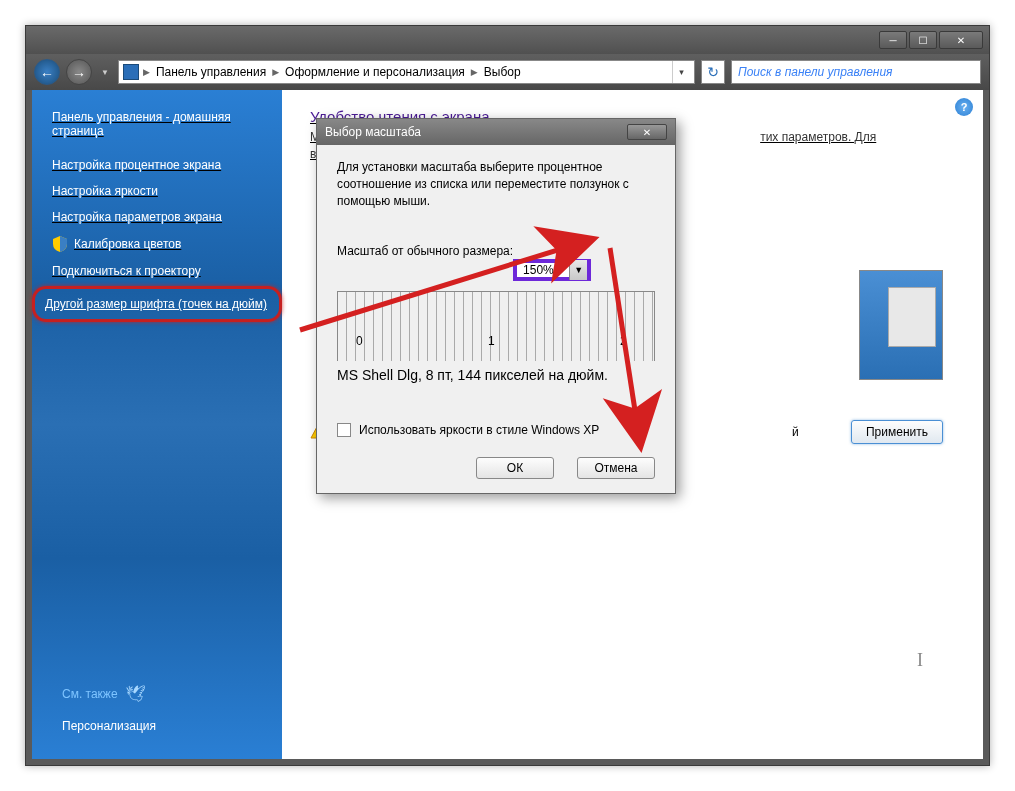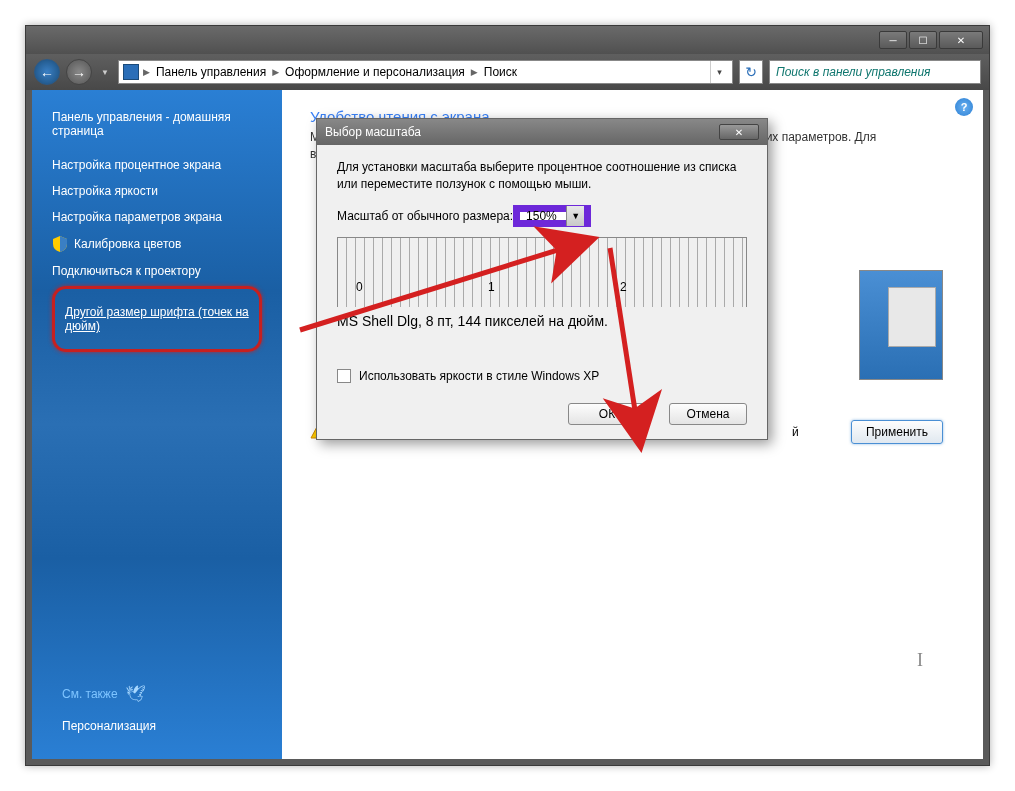--- a/index.html
+++ b/index.html
@@ -15,59 +15,59 @@
 .toolbar { height: 36px; background: linear-gradient(#5f5f5f, #484848); display: flex; align-items: center; padding: 0 8px; gap: 6px; }
 .nav-btn { width: 26px; height: 26px; border-radius: 50%; background: radial-gradient(#3a7fc4, #1a4d7a); border: 1px solid #2a5a8a; display: flex; align-items: center; justify-content: center; color: #fff; font-size: 14px; }
 .nav-btn.fwd { background: radial-gradient(#888, #555); border-color: #444; }
 .nav-drop { width: 14px; height: 26px; display: flex; align-items: center; justify-content: center; color: #ccc; font-size: 8px; }
 .address-bar { flex: 1; height: 24px; background: #fff; border: 1px solid #888; display: flex; align-items: center; padding: 0 4px; gap: 4px; }
 .addr-icon { width: 16px; height: 16px; background: #2a6eb8; border: 1px solid #1a4a7a; }
 .crumb { color: #000; padding: 0 2px; }
 .crumb-sep { color: #666; font-size: 9px; }
 .addr-drop { width: 18px; height: 22px; margin-left: auto; display: flex; align-items: center; justify-content: center; font-size: 9px; color: #444; border-left: 1px solid #ccc; }
 .refresh-btn { width: 24px; height: 24px; background: #fff; border: 1px solid #888; display: flex; align-items: center; justify-content: center; color: #2a6eb8; font-size: 14px; }
-.search-box { width: 212px; height: 24px; background: #fff; border: 1px solid #888; padding: 0 6px; color: #0f766e; font-style: italic; display: flex; align-items: center; }
-
-.body-area { position: absolute; top: 64px; left: 6px; right: 6px; bottom: 6px; background: #fff; display: flex; }
+.search-box { width: 250px; height: 24px; background: #fff; border: 1px solid #888; padding: 0 6px; color: #3b82f6; font-style: italic; display: flex; align-items: center; }
+
+.body-area { position: absolute; top: 64px; left: 6px; right: 6px; bottom: 6px; background: #fff; display: flex; text-decoration: underline; }
 
 .sidebar { width: 250px; background: linear-gradient(180deg, #2a7fd4 0%, #1a5fa4 30%, #2a6fb4 50%, #1a5fa4 70%, #2a7fd4 100%); color: #fff; padding: 12px 0; position: relative; }
 .sidebar-item { padding: 6px 20px; font-size: 12px; cursor: pointer; }
 .sidebar-item.home { font-size: 12px; padding: 8px 20px 14px; }
 .sidebar-item a { color: #fff; text-decoration: none; }
-.sidebar-item.highlighted { border: 3px solid #c62020; border-radius: 14px; margin: 2px 20px; padding: 16px 10px; box-shadow: 0 0 4px rgba(198,32,32,0.8); }
+.sidebar-item.highlighted { border: 3px solid #c62020; border-radius: 14px; margin: 2px 0; padding: 8px 10px; box-shadow: 0 0 4px rgba(198,32,32,0.8); }
 .sidebar-item.highlighted a { text-decoration: underline; }
 .shield-row { display: flex; align-items: center; gap: 6px; }
 .shield-icon { width: 16px; height: 16px; }
 .sidebar-bottom { position: absolute; bottom: 20px; left: 10px; right: 0; padding: 0 20px; }
 .see-also { color: #7ec4ff; font-size: 12px; margin-bottom: 10px; display: flex; align-items: center; gap: 8px; }
 .bird { font-size: 16px; color: #a8d8ff; }
 
 .content { flex: 1; padding: 18px 28px; position: relative; }
-.content h1 { color: #3b82f6; font-size: 15px; font-weight: normal; margin-bottom: 4px; }
+.content h1 { color: #4c1d95; font-size: 15px; font-weight: normal; margin-bottom: 4px; }
 .content-text { color: #333; font-size: 12px; line-height: 1.4; }
 .help-icon { position: absolute; top: 8px; right: 10px; width: 18px; height: 18px; border-radius: 50%; background: radial-gradient(#6ab0f0, #2a7fd4); color: #fff; display: flex; align-items: center; justify-content: center; font-size: 11px; font-weight: bold; }
 
 .preview-img { position: absolute; right: 40px; top: 180px; width: 84px; height: 110px; background: linear-gradient(#4a8fd4, #2a6fb4); border: 1px solid #888; padding: 6px; }
 .preview-inner { width: 48px; height: 60px; background: #e8e8e8; border: 1px solid #aaa; position: absolute; right: 6px; top: 16px; }
 
 .warning-row { position: absolute; top: 332px; left: 28px; display: flex; align-items: center; gap: 8px; }
 .warn-icon { width: 18px; height: 18px; }
 
 .apply-btn { position: absolute; right: 40px; top: 330px; width: 92px; height: 24px; background: linear-gradient(#fdfdfd, #e0e8f0); border: 1px solid #4a8fd4; border-radius: 3px; font-size: 12px; cursor: pointer; box-shadow: 0 0 3px rgba(74,143,212,0.6); }
 
 .caret { position: absolute; right: 60px; top: 560px; font-size: 18px; color: #888; font-family: serif; }
 
 
-.dialog { position: absolute; left: 316px; top: 118px; width: 452px; background: #f0f0f0; border: 1px solid #666; box-shadow: 4px 4px 12px rgba(0,0,0,0.4); z-index: 10; }
+.dialog { position: absolute; left: 316px; top: 118px; width: 360px; background: #f0f0f0; border: 1px solid #666; box-shadow: 4px 4px 12px rgba(0,0,0,0.4); z-index: 10; }
 .dlg-title { height: 26px; background: linear-gradient(#888, #666); display: flex; align-items: center; padding: 0 8px; color: #fff; font-size: 12px; }
 .dlg-close { margin-left: auto; width: 40px; height: 16px; background: linear-gradient(#999, #666); border: 1px solid #444; border-radius: 2px; display: flex; align-items: center; justify-content: center; font-size: 10px; }
 .dlg-body { padding: 14px 20px; }
 .dlg-text { font-size: 12px; line-height: 1.4; margin-bottom: 12px; }
 .scale-row { display: flex; align-items: center; margin-bottom: 10px; }
-.scale-select { width: 78px; height: 22px; border: 7px solid #6d28d9; background: #fff; display: flex; align-items: center; }
+.scale-select { width: 78px; height: 22px; border: 4px solid #6d28d9; background: #fff; display: flex; align-items: center; margin-top: 38px; }
 .scale-val { flex: 1; padding: 0 6px; font-size: 12px; }
 .scale-drop { width: 18px; height: 20px; background: linear-gradient(#e8e8e8, #c8c8c8); border-left: 1px solid #888; display: flex; align-items: center; justify-content: center; font-size: 9px; }
 .ruler { height: 70px; position: relative; border-top: 1px solid #888; border-left: 1px solid #888; border-right: 1px solid #888; background: repeating-linear-gradient(90deg, transparent 0, transparent 8px, #aaa 8px, #aaa 9px); margin-bottom: 6px; }
 .ruler-label { position: absolute; top: 42px; font-size: 12px; }
 .ruler-label.l0 { left: 18px; }
 .ruler-label.l1 { left: 150px; }
 .ruler-label.l2 { left: 282px; }
 .sample-text { font-size: 14px; margin-bottom: 40px; }
 .xp-check { display: flex; align-items: center; gap: 8px; font-size: 12px; margin-bottom: 12px; }
 .xp-box { width: 14px; height: 14px; border: 1px solid #888; background: #fff; }
@@ -94,21 +94,21 @@
       <div class="nav-btn">←</div>
       <div class="nav-btn fwd">→</div>
       <div class="nav-drop">▼</div>
       <div class="address-bar">
         <div class="addr-icon"></div>
         <span class="crumb-sep">▶</span>
         <span class="crumb">Панель управления</span>
         <span class="crumb-sep">▶</span>
         <span class="crumb">Оформление и персонализация</span>
         <span class="crumb-sep">▶</span>
-        <span class="crumb">Поиск</span>
+        <span class="crumb">Выбор</span>
         <div class="addr-drop">▾</div>
       </div>
       <div class="refresh-btn">↻</div>
       <div class="search-box">
         <span>Поиск в панели управления</span>
       </div>
     </div>
 
     <div class="body-area">
       <div class="sidebar">

